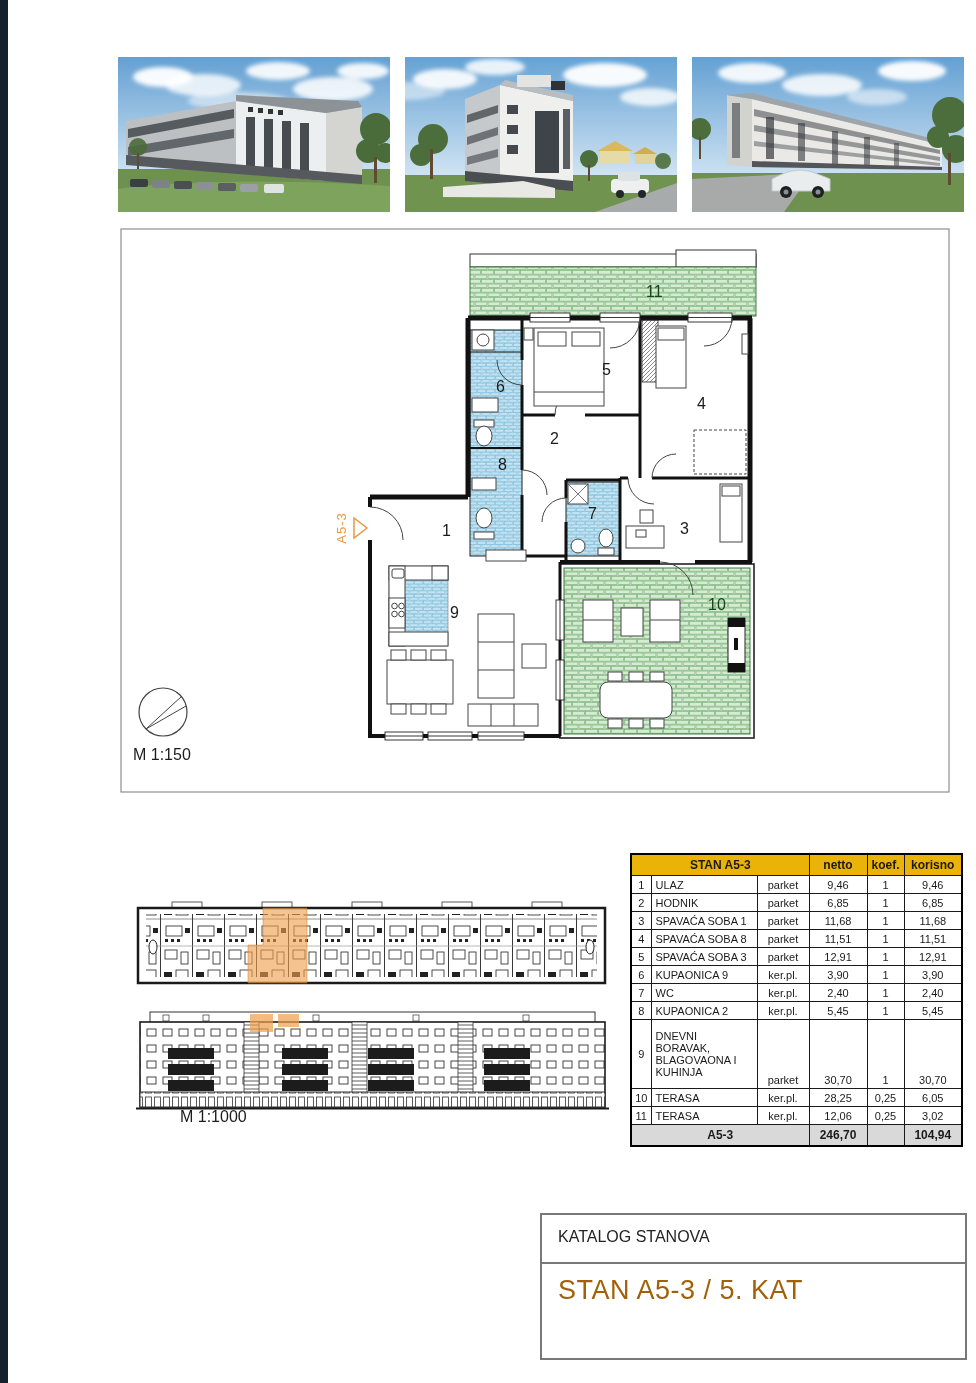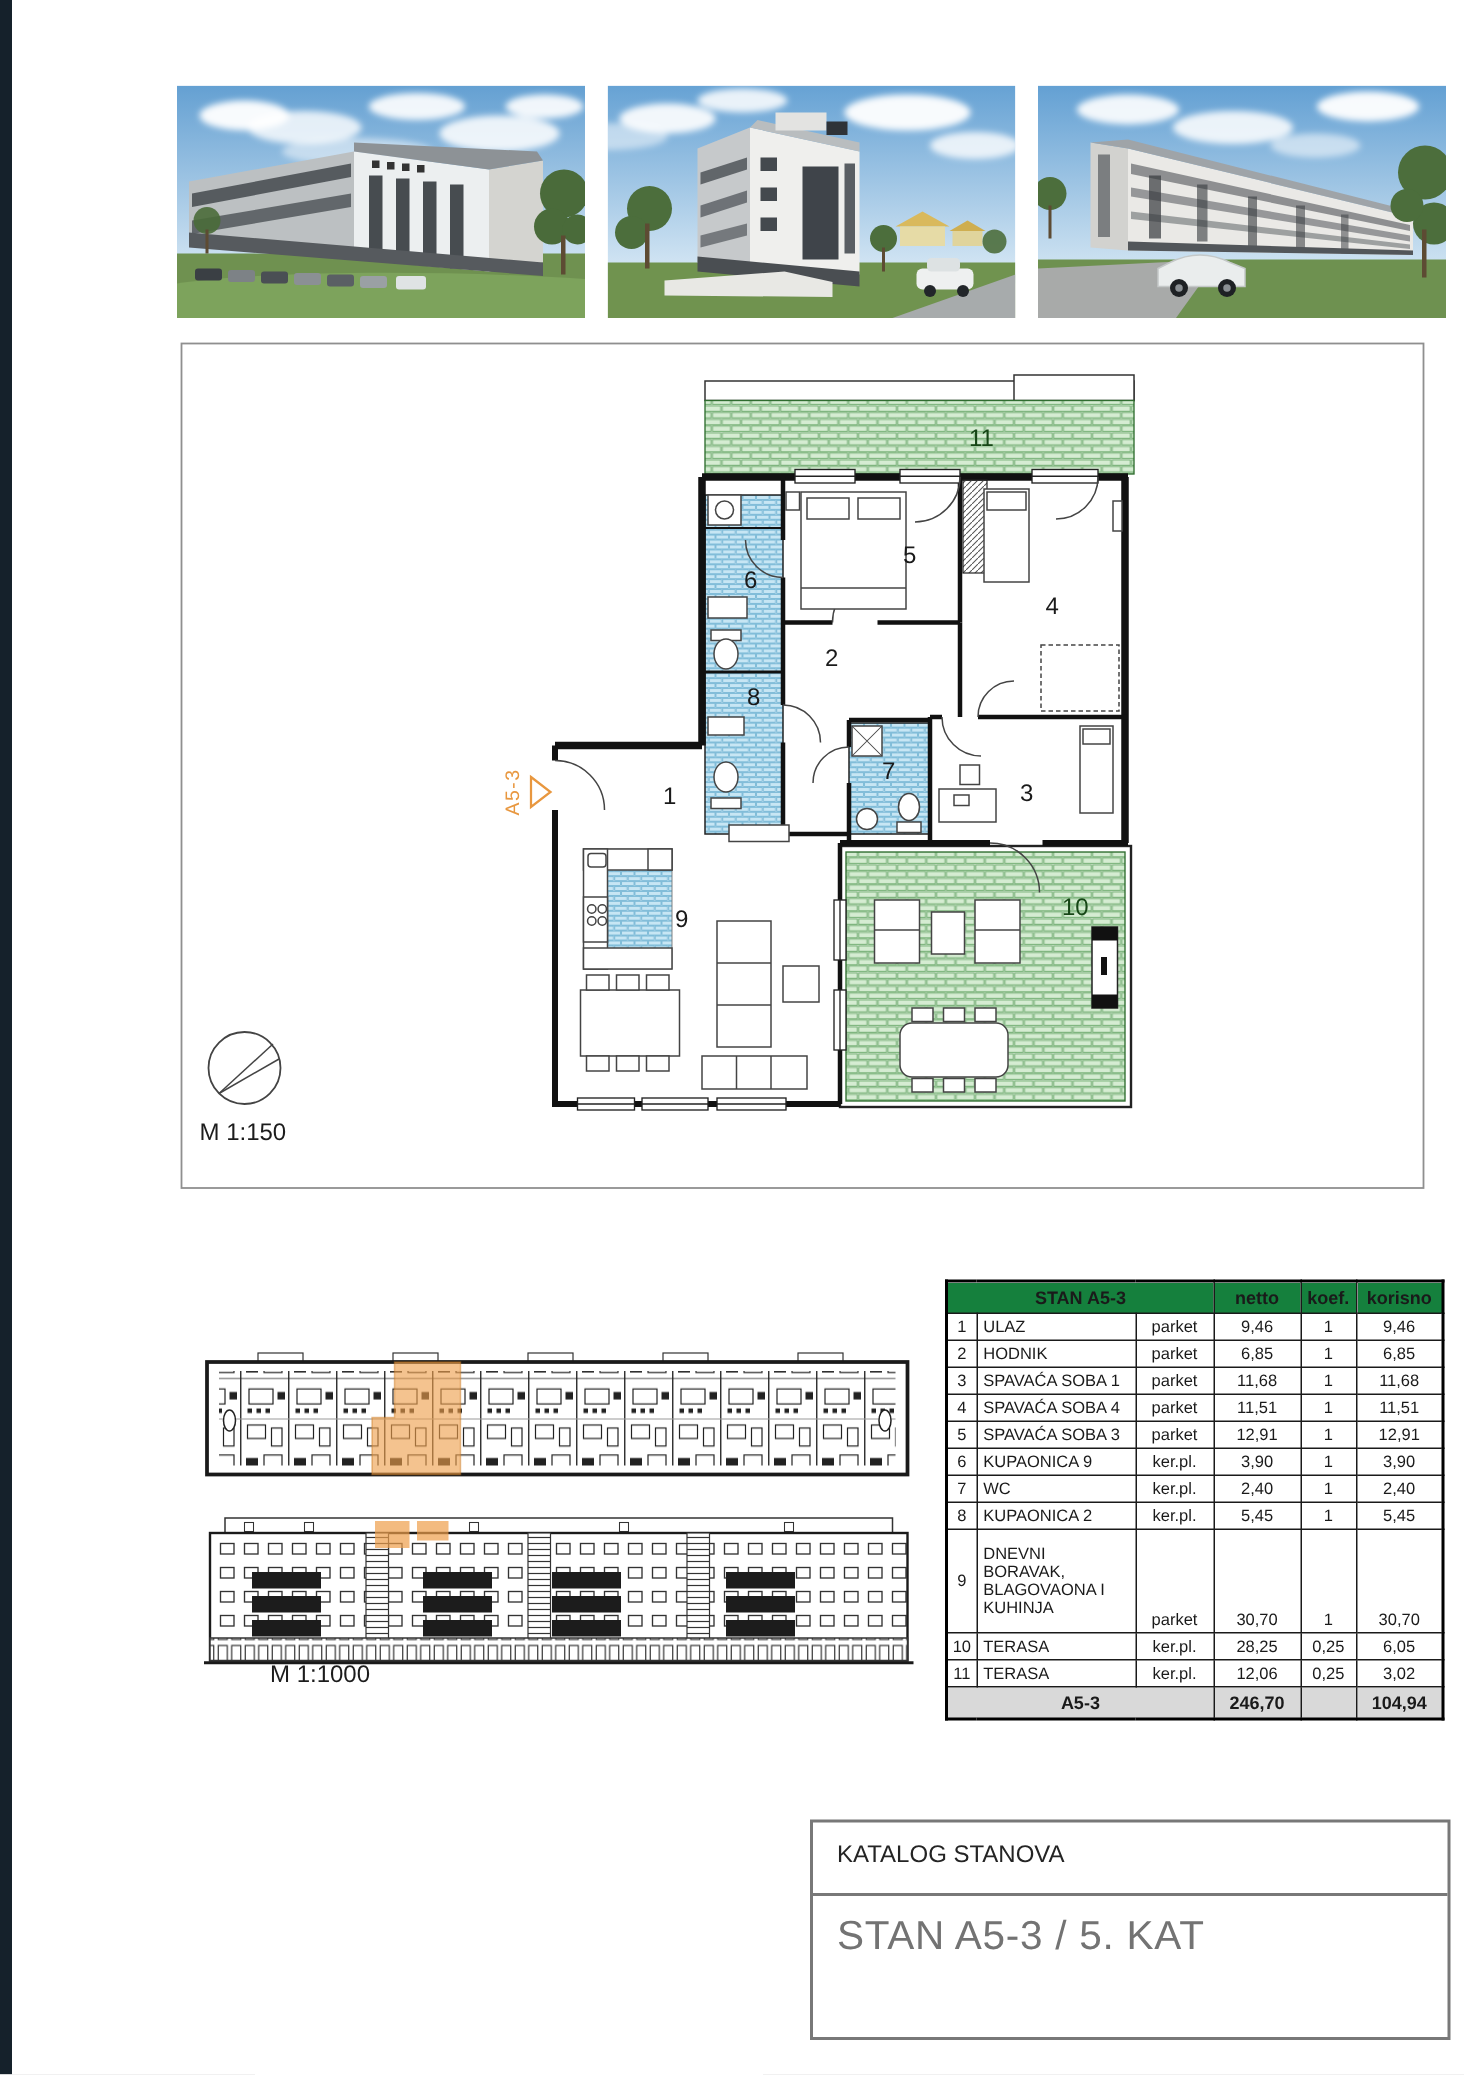--- a/index.html
+++ b/index.html
@@ -9,31 +9,31 @@
   .photo{position:absolute;top:57px;width:272px;height:155px;overflow:hidden;}
   #photo1{left:118px;} #photo2{left:405px;} #photo3{left:692px;}
   #floorplan-box{position:absolute;left:120px;top:228px;width:830px;height:565px;}
   #siteplan{position:absolute;left:130px;top:900px;width:480px;height:235px;}
   #siteplan-scale{position:absolute;left:140px;top:1108px;font-size:16px;color:#1c1c1c;margin-left:40px;}
   
   #area-table{position:absolute;left:630px;top:853px;width:331px;border-collapse:collapse;
               font-size:11px;table-layout:fixed;}
   #area-table td,#area-table th{border:1px solid #1a1a1a;padding:0 3px;height:17px;overflow:hidden;}
   #area-table{border:2px solid #000;}
-  #area-table thead th{background:#15803d;font-weight:bold;font-size:12px;height:20px;}
+  #area-table thead th{background:#eab308;font-weight:bold;font-size:12px;height:20px;}
   #area-table tfoot td{background:#d9d9d9;font-weight:bold;font-size:12px;height:20px;text-align:center;}
   #area-table .c{text-align:center;}
   #area-table .name{text-align:left;padding-left:4px;white-space:pre-line;}
   #area-table .bot{vertical-align:bottom;padding-bottom:2px;}
   #area-table tr.tall td{height:66px;}
   
   #title-block{position:absolute;left:540px;top:1213px;width:423px;height:143px;border:2px solid #787878;}
   #title-block .divider{position:absolute;left:0;top:47px;width:100%;border-top:2px solid #787878;}
   #catalog-label{position:absolute;left:16px;top:13px;font-size:16px;color:#242424;}
-  #sheet-title{position:absolute;left:16px;top:60px;font-size:27px;color:#737373;letter-spacing:.5px;}
+  #sheet-title{position:absolute;left:16px;top:60px;font-size:27px;color:#a16207;letter-spacing:.5px;}
 </style>
 </head>
 <body>
 
 <div id="page">
   <div id="left-bar"></div>
 
   <div class="photo" id="photo1">
     <svg width="272" height="155" viewBox="0 0 272 155">
       <defs>
@@ -503,21 +503,21 @@
       <tr>
           <td class="c">3</td>
           <td class="name">SPAVAĆA SOBA 1</td>
           <td class="c">parket</td>
           <td class="c">11,68</td>
           <td class="c">1</td>
           <td class="c">11,68</td>
         </tr>
       <tr>
           <td class="c">4</td>
-          <td class="name">SPAVAĆA SOBA 4</td>
+          <td class="name">SPAVAĆA SOBA 8</td>
           <td class="c">parket</td>
           <td class="c">11,51</td>
           <td class="c">1</td>
           <td class="c">11,51</td>
         </tr>
       <tr>
           <td class="c">5</td>
           <td class="name">SPAVAĆA SOBA 3</td>
           <td class="c">parket</td>
           <td class="c">12,91</td>

